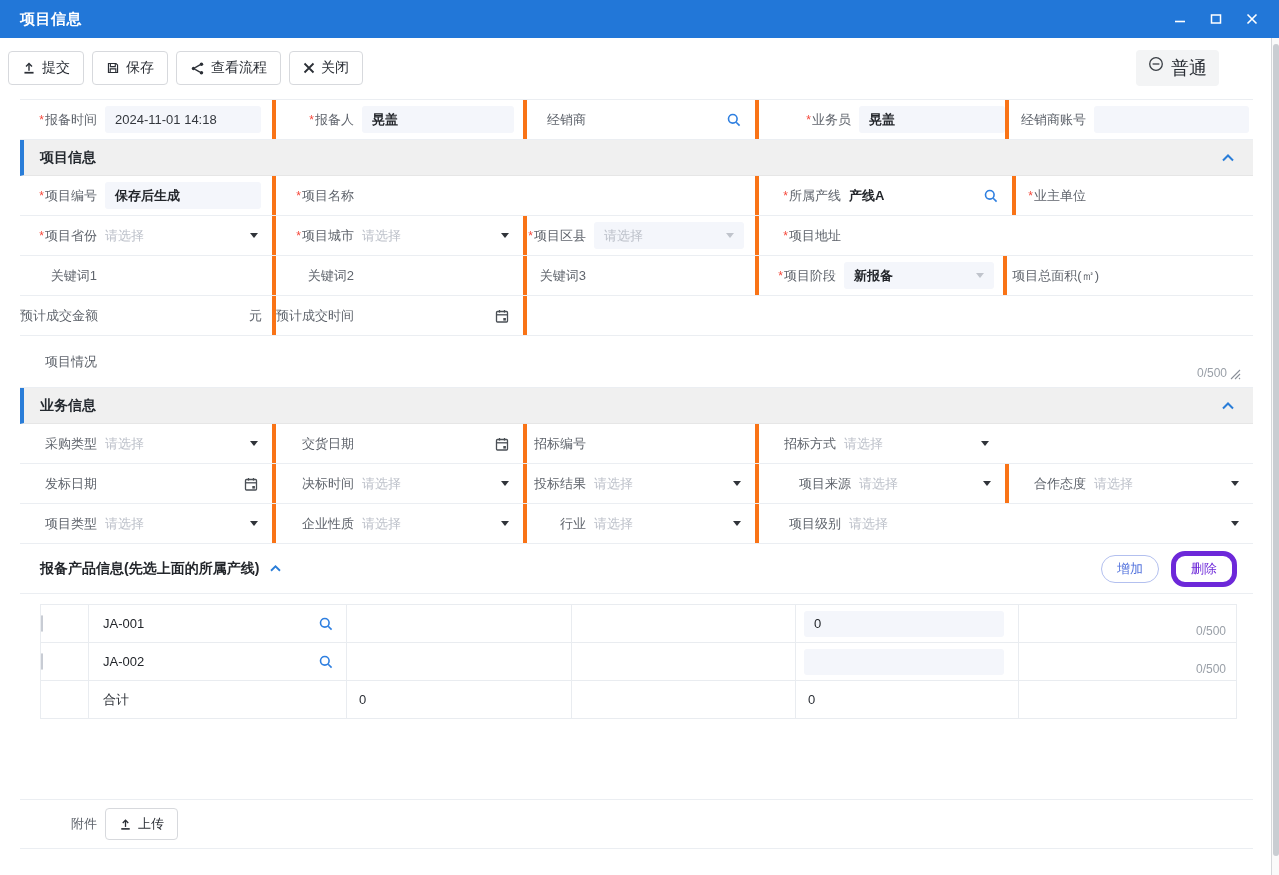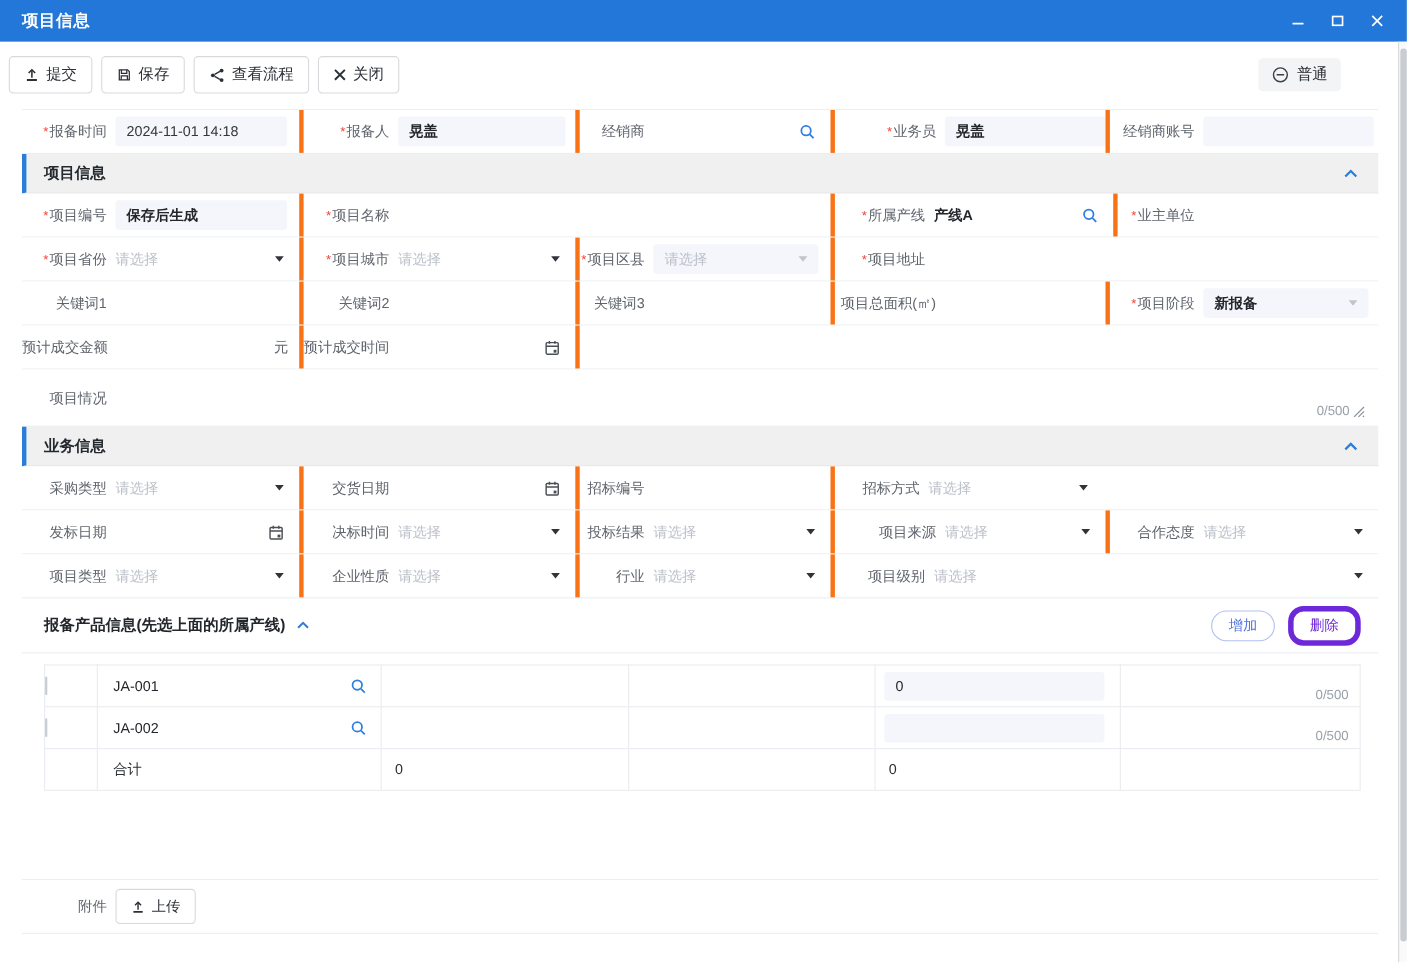--- a/index.html
+++ b/index.html
@@ -11,22 +11,22 @@
   .titlebar { height:38px; background:#2277d8; display:flex; align-items:center;
     padding:0 14px 0 20px; color:#fff; }
   .titlebar .title { font-size:15px; font-weight:bold; letter-spacing:.5px; }
   .win-controls { margin-left:auto; display:flex; align-items:center; gap:10px; }
   .win-btn { width:26px; height:24px; display:flex; align-items:center; justify-content:center; cursor:pointer; }
 
   
   .toolbar { height:60px; display:flex; align-items:center; padding:0 60px 0 8px; background:#fff; }
   .tbtn { display:inline-flex; align-items:center; gap:6px; border:1px solid #d7d9dd; border-radius:4px;
     background:#fff; padding:7px 13px; margin-right:8px; font-size:14px; color:#2b2f36; cursor:pointer; }
-  .status-badge { margin-left:auto; display:inline-flex; align-items:center; gap:7px;
-    background:#f3f4f5; border-radius:4px; padding:6px 12px; font-size:14px; color:#2b2f36; }
+  .status-badge { margin-left:auto; display:inline-flex; gap:7px;
+    background:#f3f4f5; border-radius:4px; padding:6px 12px; font-size:18px; color:#2b2f36; }
 
   
   .form { position:absolute; left:20px; top:99px; width:1233px; border-top:1px solid #ebeef2; }
   .frow { display:flex; border-bottom:1px solid #ebeef2; height:40px; align-items:stretch; background:#fff; }
   .cell { display:flex; align-items:center; min-width:0; }
   .cell + .cell { border-left:4px solid #f97316; }
   .w1{width:252px;} .w2{width:251px;} .w3{width:232px;} .w4{width:250px;} .w5{width:248px;}
   .w23{width:483px;} .w45{width:498px;} .w345{width:730px;} .w4b{width:257px;} .w5b{width:241px;}
   .lbl { flex:0 0 auto; text-align:right; padding-right:8px; font-size:13px; color:#5f646c; white-space:nowrap; }
   .lw1{width:85px;} .lw2{width:86px;} .lw3{width:67px;} .lw4{width:100px;} .lw5{width:85px;} .lw4c{width:90px;}
@@ -270,30 +270,30 @@
         <span class="ctrl"></span>
       </div>
       <div class="cell w2">
         <span class="lbl lw2">关键词2</span>
         <span class="ctrl"></span>
       </div>
       <div class="cell w3">
         <span class="lbl lw3">关键词3</span>
         <span class="ctrl"></span>
       </div>
-      <div class="cell w4">
-        <span class="lbl lw4">项目总面积(㎡)</span>
-        <span class="ctrl"></span>
-      </div>
       <div class="cell w5">
         <span class="lbl lw5"><span class="req">*</span><span>项目阶段</span></span>
         <span class="box" style="width:150px">
           <span class="val">新报备</span>
           <span class="caret dis"></span>
         </span>
+      </div>
+      <div class="cell w4">
+        <span class="lbl lw4">项目总面积(㎡)</span>
+        <span class="ctrl"></span>
       </div>
     </div>
 
     <div class="frow">
       <div class="cell w1">
         <span class="lbl lw1">预计成交金额</span>
         <span class="ctrl">
           <span class="suffix">元</span>
         </span>
       </div>

